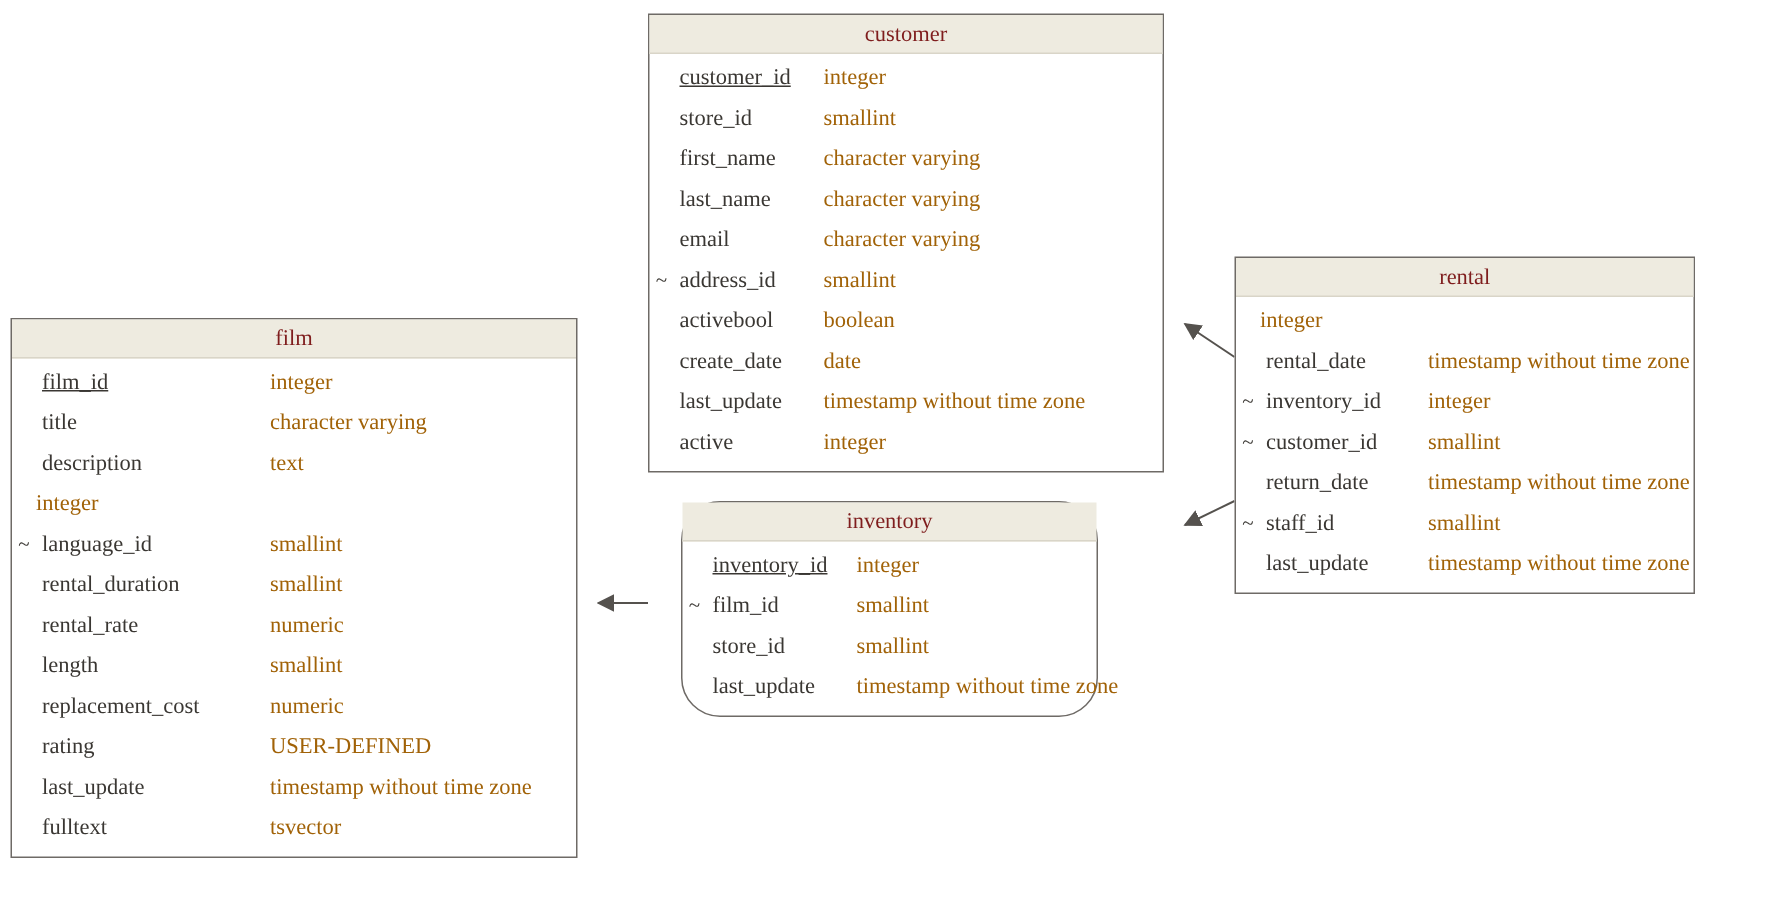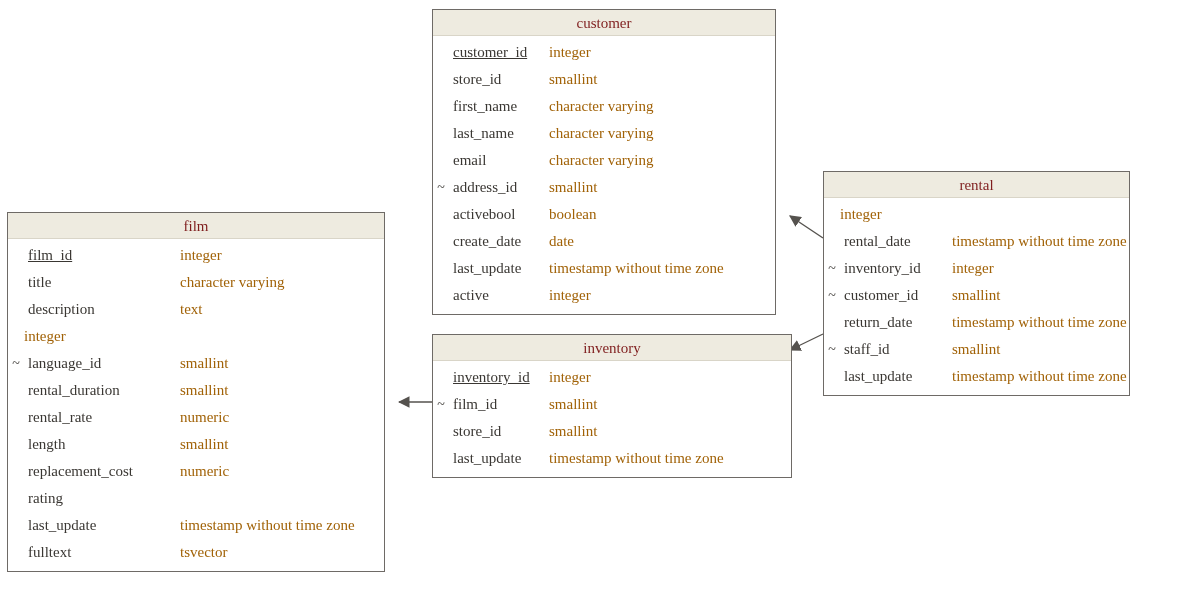--- a/index.html
+++ b/index.html
@@ -63,21 +63,21 @@
   .col-name.pk {
     text-decoration: underline;
   }
   .col-type {
     color: #a16207;
   }
 
   
   #tbl-film      { left: 7px;   top: 212px; width: 378px; }
   #tbl-customer  { left: 432px; top: 9px;   width: 344px; }
-  #tbl-inventory { left: 432px; top: 334px; width: 360px; }
+  #tbl-inventory { left: 454px; top: 334px; width: 278px; border-radius: 26px; }
   #tbl-rental    { left: 823px; top: 171px; width: 307px; }
 
   #tbl-film      .col-name { width: 152px; min-width: 152px; padding-left: 4px; }
   #tbl-customer  .col-name { width: 96px;  min-width: 96px;  padding-left: 4px; }
   #tbl-inventory .col-name { width: 96px;  min-width: 96px;  padding-left: 4px; }
   #tbl-rental    .col-name { width: 108px; min-width: 108px; padding-left: 4px; }
 
   #tbl-customer .er-row, #tbl-inventory .er-row { height: 27px; line-height: 27px; }
 </style>
 </head>
@@ -148,20 +148,21 @@
           <span class="col-type">smallint</span>
         </div>
         <div class="er-row">
           <span class="fk-mark"></span>
           <span class="col-name">replacement_cost</span>
           <span class="col-type">numeric</span>
         </div>
         <div class="er-row">
           <span class="fk-mark"></span>
           <span class="col-name">rating</span>
+          <span class="col-type">USER-DEFINED</span>
         </div>
         <div class="er-row">
           <span class="fk-mark"></span>
           <span class="col-name">last_update</span>
           <span class="col-type">timestamp without time zone</span>
         </div>
         <div class="er-row">
           <span class="fk-mark"></span>
           <span class="col-name">fulltext</span>
           <span class="col-type">tsvector</span>

